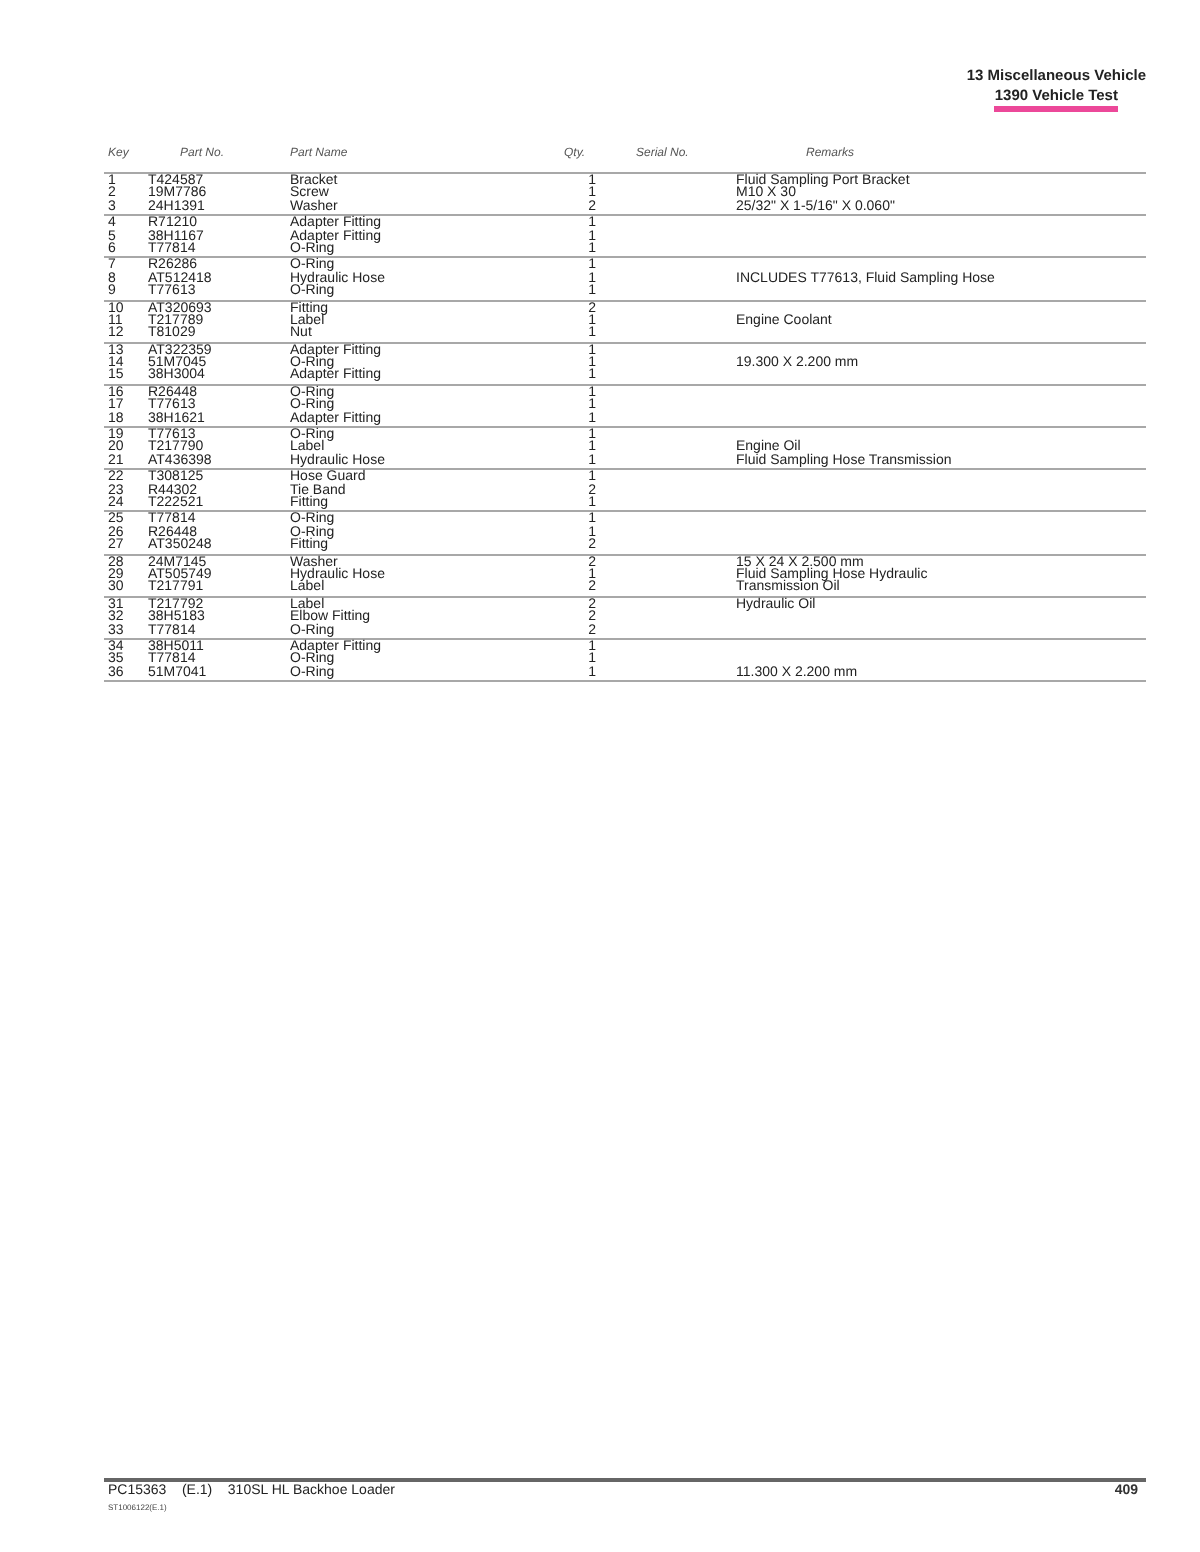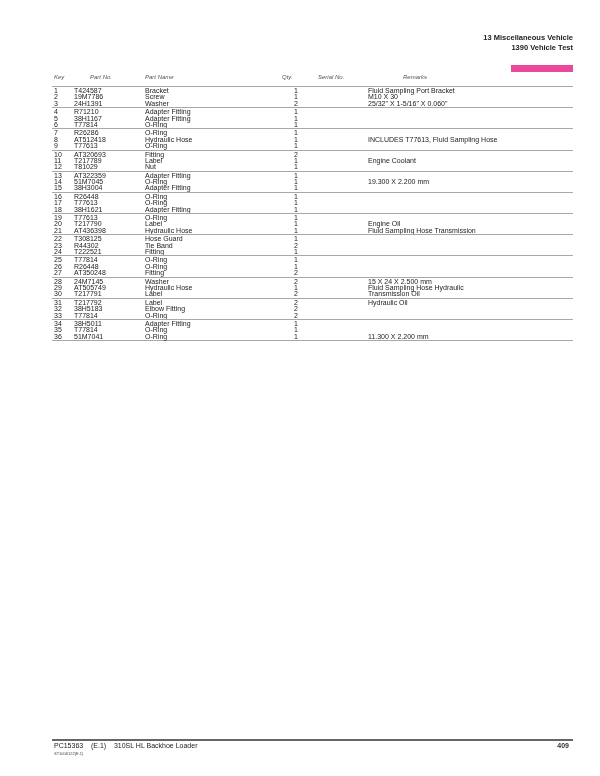--- a/index.html
+++ b/index.html
@@ -1,20 +1,20 @@
 <!DOCTYPE html>
 <html><head>
 <meta charset="utf-8">
 <style>
   html, body { margin:0; padding:0; background:#ffffff; }
   body { width:600px; height:776px; position:relative; overflow:hidden;
          font-family:"Liberation Sans", sans-serif; color:#222; }
-  .hdr { position:absolute; right:27px; top:33px; text-align:right;
+  .hdr { position:absolute; right:27px; top:33px; text-align:center;
          font-weight:bold; font-size:7.5px; line-height:10px; color:#222; }
-  .hdr .l2 { border-bottom:7px solid #ec4899; display:inline-block; padding-bottom:12px; }
+  .hdr .l2 { border-bottom:3px solid #ec4899; display:inline-block; padding-bottom:0px; }
 
   .colhdr { position:absolute; top:74px; left:52px; width:521px; height:10px;
             font-size:6px; font-style:italic; color:#555; }
   .colhdr span { position:absolute; top:0; }
 
   .table { position:absolute; left:52px; top:86px; width:521px; }
   .group { border-top:1.5px solid #a8a8a8; padding-top:1px; padding-bottom:0px; position:relative; }
   .group:last-child { border-bottom:1.5px solid #a8a8a8; }
   .row { position:relative; height:6.4px; font-size:7px; line-height:6.4px; color:#222; }
   .row span { position:absolute; top:0; white-space:nowrap; }

